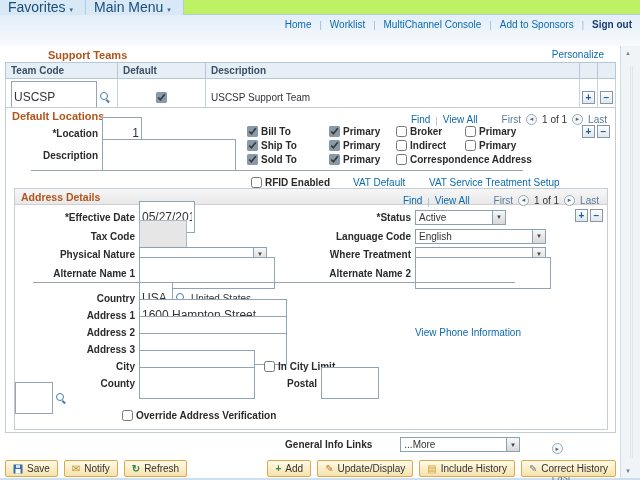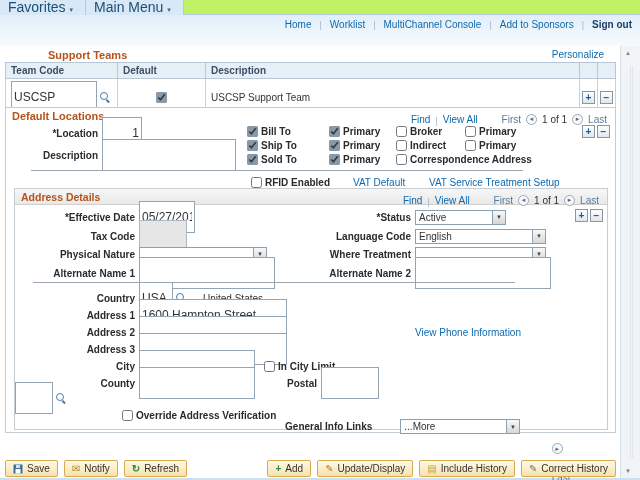--- a/index.html
+++ b/index.html
@@ -83,21 +83,21 @@
   .divline { position:absolute; border-top:1px solid #9aa4ae; }
 
   .boxB { position:absolute; left:8px; top:80px; width:594px; height:242px; border:1px solid #c5cdd5; background:#fff; }
   .boxB-hdr { position:absolute; left:0; top:0; width:100%; height:16px; background:linear-gradient(#f7f7f7,#e8e8e8); border-bottom:1px solid #d0d0d0; }
   .boxB-title { position:absolute; left:6px; top:2px; }
   .frow { position:absolute; left:0; width:100%; height:16px; display:flex; align-items:center; }
   .l1 { width:120px; text-align:right; margin-right:4px; }
   .rc { position:absolute; left:228px; display:flex; align-items:center; }
   .l2 { width:168px; text-align:right; margin-right:4px; }
 
-  .gi-row { position:absolute; left:0; top:372px; width:520px; height:17px; display:flex; align-items:center;gap:24px; }
+  .gi-row { position:absolute; left:0; top:390px; width:520px; height:17px; display:flex; align-items:center;gap:24px; }
   .gi-lbl { width:408px; text-align:right; margin-right:4px; }
 
   
   .btoolbar { position:absolute; left:0; top:414px; width:620px; height:18px; }
   .tbtn { display:inline-flex; align-items:center; gap:4px; background:linear-gradient(#fffae8,#f6e2ac);
           border:1px solid #d9a94e; border-radius:2px; padding:0 7px; font-size:10px; color:#333; height:17px; cursor:pointer; }
   .tb-left { position:absolute; left:5px; top:0; display:flex; gap:6px; }
   .tb-right { position:absolute; right:4px; top:0; display:flex; gap:6px; }
   .gly { font-size:10px; line-height:10px; }
   .refresh-gly::before { content:"↻"; color:#2d8a4e; font-weight:bold; }
@@ -357,21 +357,21 @@
             <input class="inp" style="width: 136px;" value="">
           </span>
         </div>
 
         <div class="divline" style="left:18px;top:93px;width:482px"></div>
 
         <div class="frow" style="top:101px">
           <span class="lbl l1">Country</span>
           <input class="inp" style="width: 34px;" value="USA">
           <span class="mag" style="margin-left:3px"></span>
-          <span style="font-size:10px;color:#333;margin-left:16px">United States</span>
+          <span style="font-size:10px;color:#333;margin-left:4px">United States</span>
         </div>
 
         <div class="frow" style="top:118px">
           <span class="lbl l1">Address 1</span>
           <input class="inp" style="width: 148px;" value="1600 Hampton Street">
         </div>
 
         <div class="frow" style="top:135px">
           <span class="lbl l1">Address 2</span>
           <input class="inp" style="width: 148px;" value="">

